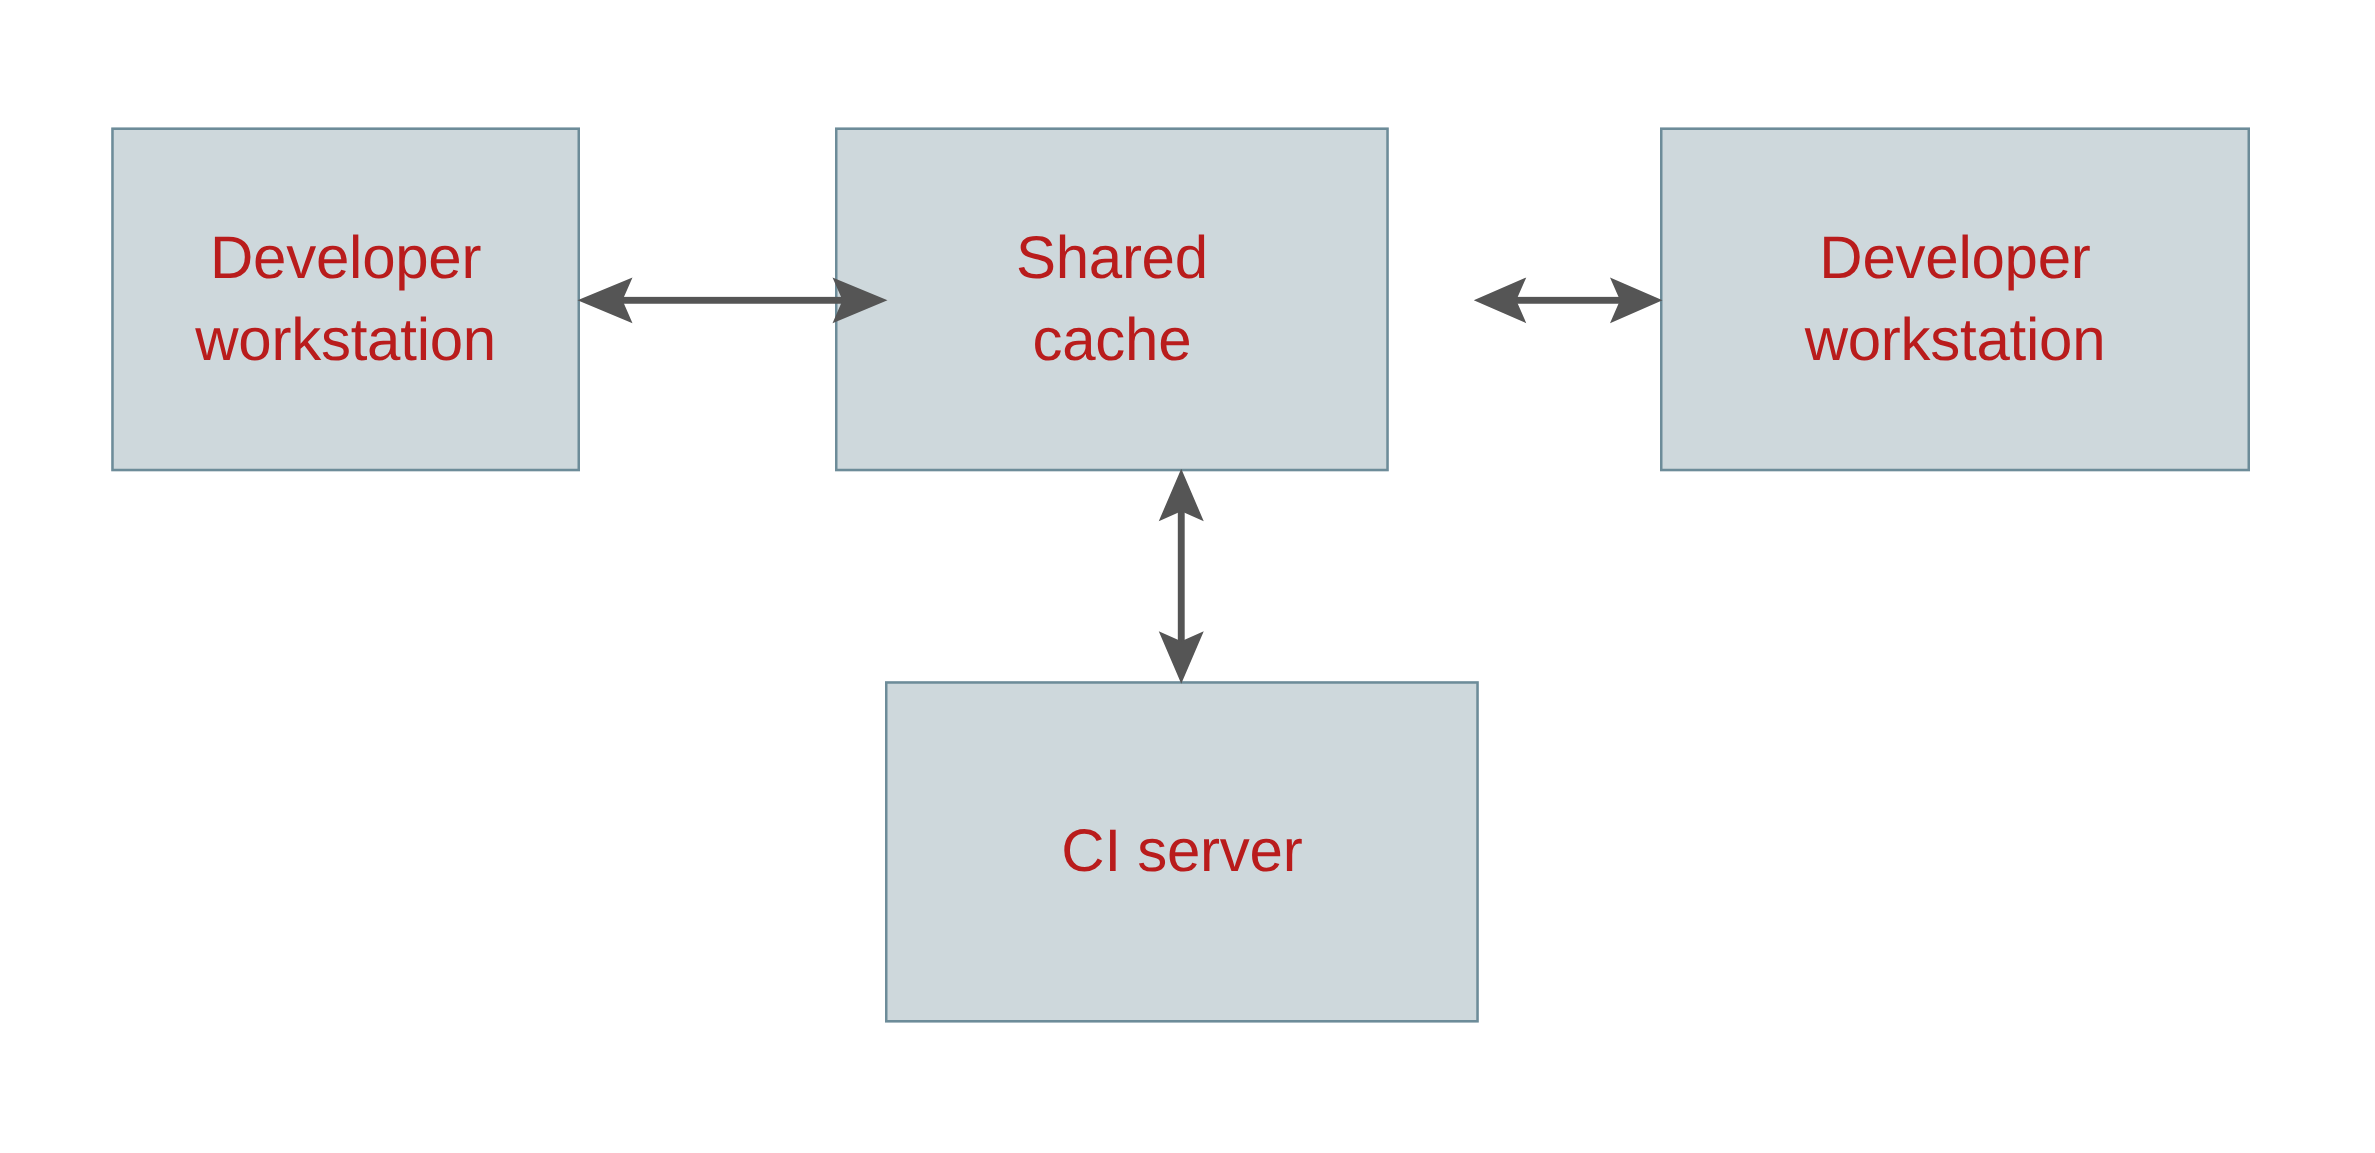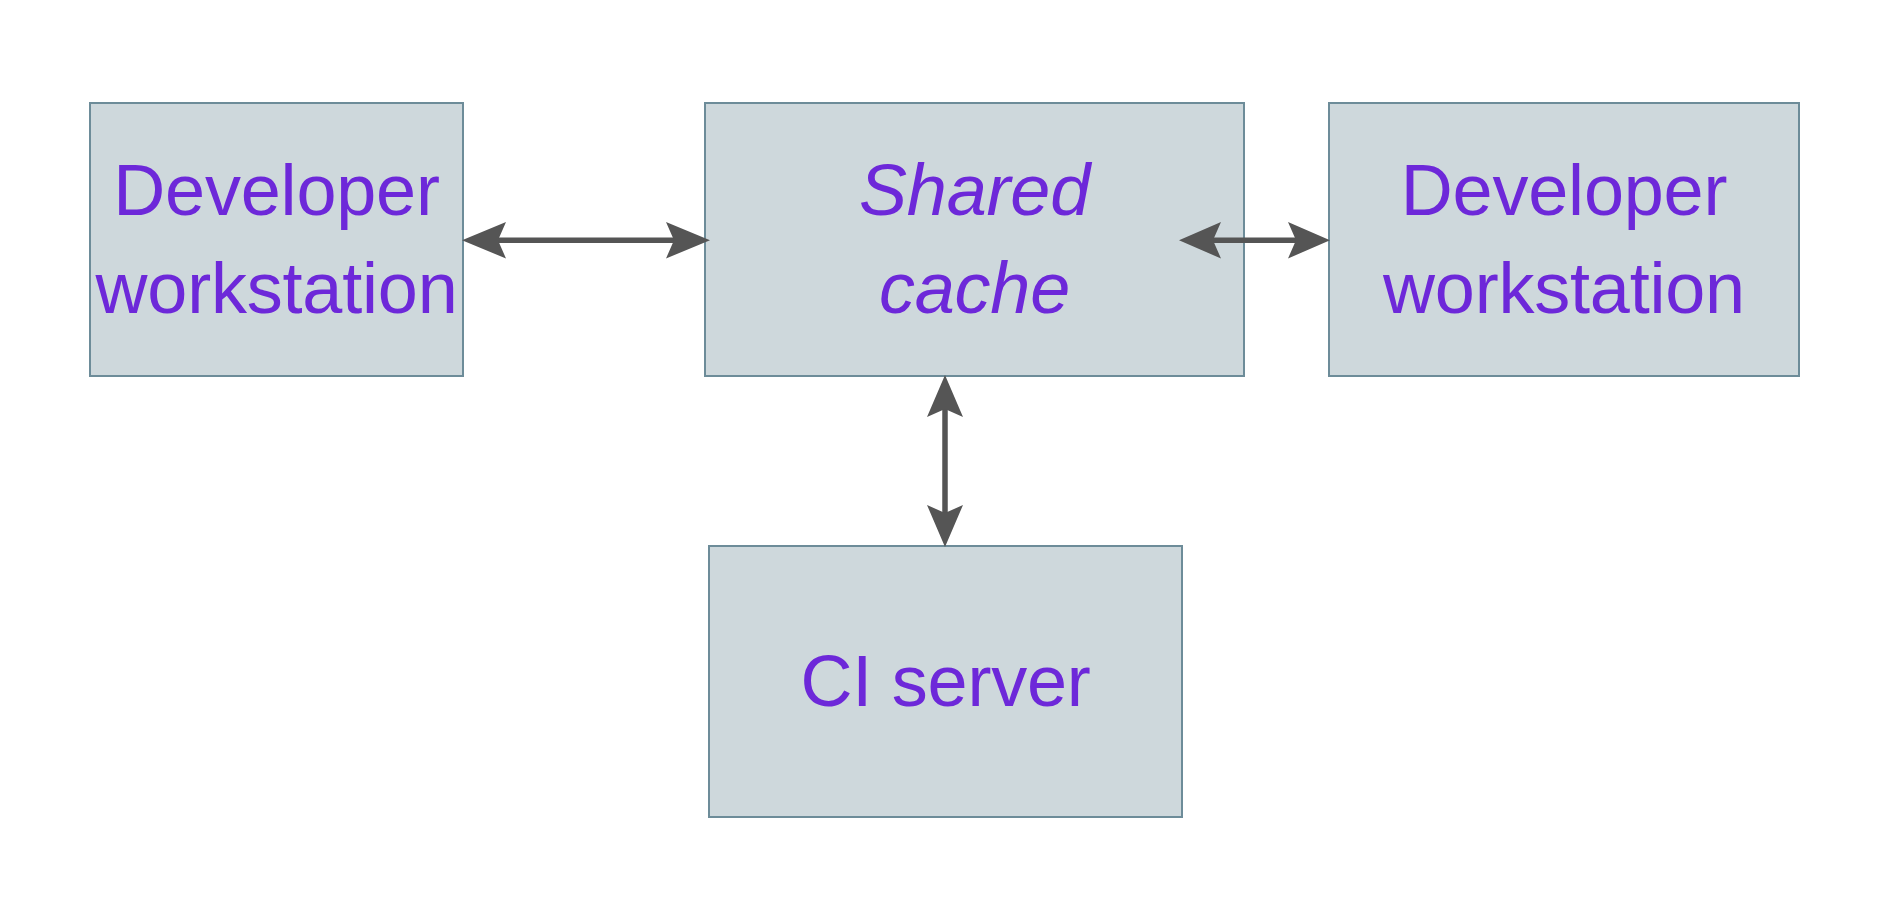--- a/index.html
+++ b/index.html
@@ -23,31 +23,31 @@
     box-sizing: border-box;
     background: #ced8dc;
     border: 2px solid #6d8c99;
     display: flex;
     align-items: center;
     justify-content: center;
     text-align: center;
   }
   .node-label {
     font-family: "Liberation Sans", sans-serif;
-    font-size: 72px;
+    font-size: 48px;
     line-height: 1.36;
-    color: #6d28d9;
+    color: #b91c1c;
     font-weight: 400;
     letter-spacing: -0.2px;
     white-space: pre-line;
     padding: 0 8px;
   }
   
   #node-dev-left   { left: 89px;   top: 102px; width: 375px; height: 275px; }
-  #node-cache      { left: 704px;  top: 102px; width: 541px; height: 275px; font-style: italic; }
+  #node-cache      { left: 668px;  top: 102px; width: 443px; height: 275px; }
   #node-dev-right  { left: 1328px; top: 102px; width: 472px; height: 275px; }
   #node-ci         { left: 708px;  top: 545px; width: 475px; height: 273px; justify-content: center; }
 
   .edge {
     position: absolute;
     overflow: visible;
   }
   #edge-left-cache  { left: 460px;  top: 205px; width: 252px; height: 72px; }
   #edge-cache-right { left: 1177px; top: 205px; width: 155px; height: 72px; }
   #edge-cache-ci    { left: 909px;  top: 373px; width: 72px;  height: 176px; }

